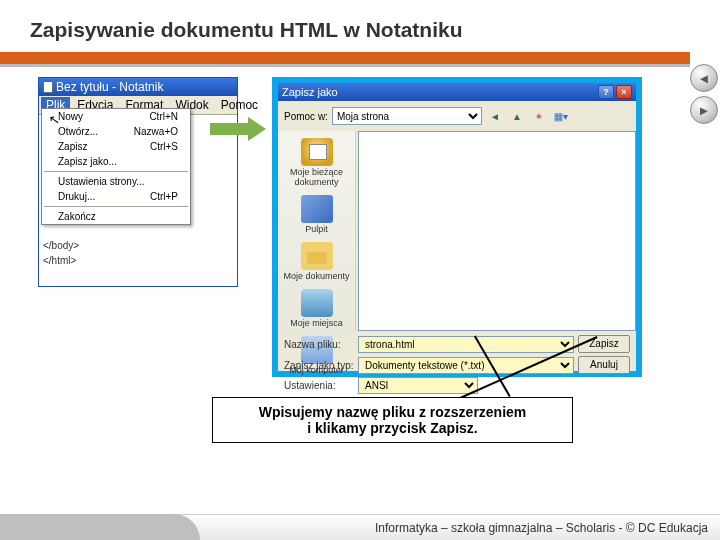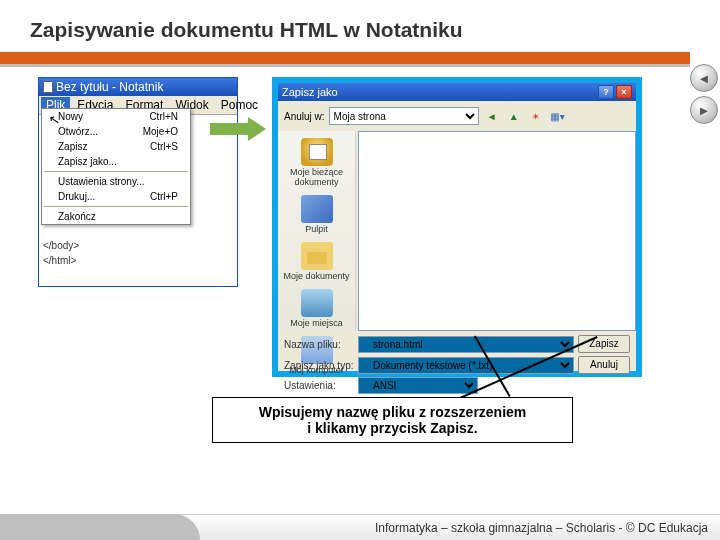--- a/index.html
+++ b/index.html
@@ -47,21 +47,21 @@
   .pic.docs::after { content:""; position:absolute; left:8px; top:6px; width:16px; height:14px; background:#fff; border:1px solid #888; }
   .pic.desk { background: linear-gradient(135deg,#7aa4e0,#3a6cc0); border-radius: 3px; }
   .pic.mydoc { background: #f0d070; border-radius: 3px; position:relative; }
   .pic.mydoc::before{content:"";position:absolute;left:6px;top:10px;width:20px;height:12px;background:#e8c050;border-radius:2px;}
   .pic.mycomp { background: linear-gradient(#bcd4ec,#7aa4e0); border-radius: 3px; }
   .pic.netw { background: linear-gradient(#a8d4f0,#5090c0); border-radius: 4px; }
   .filelist { flex: 1; background: #fff; border: 1px solid #7f9db9; margin: 0 0 0 2px; }
   .sa-bottom { padding: 4px 6px 0; }
   .sa-row { display: flex; align-items: center; gap: 4px; margin-bottom: 3px; }
   .sa-row label { width: 70px; text-align: left; color: #333; }
-  .sa-row select, .sa-row .inp { flex: 1; height: 17px; border: 1px solid #7f9db9; background: #0369a1; font-size: 10px; padding: 0 10px; }
+  .sa-row select, .sa-row .inp { flex: 1; height: 17px; border: 1px solid #7f9db9; background: #fef9c3; font-size: 10px; padding: 0 2px; }
   .sa-btn { width: 52px; height: 18px; background: #ece9d8; border: 1px solid #888; border-radius: 2px; font-size: 10px; text-align: center; line-height: 16px; }
   
   
   .callout { position: absolute; left: 212px; top: 330px; width: 361px; background: #fff; border: 1.5px solid #000; padding: 6px 10px; text-align: center; font-size: 14px; font-weight: bold; }
   .callout-line { position: absolute; background: #000; height: 1.5px; transform-origin: left; }
   
   
   .navround { position: absolute; right: 2px; top: 64px; width: 28px; height: 28px; border-radius: 50%; background: radial-gradient(circle at 35% 30%, #fff, #ccc 60%, #999); border: 1px solid #888; display: flex; align-items: center; justify-content: center; font-size: 13px; color: #555; }
   .navround.n2 { top: 96px; }
   
@@ -99,21 +99,21 @@
       <span>Widok</span>
       <span>Pomoc</span>
     </div>
     <div class="dropdown">
       <div class="mi">
           <span>Nowy</span>
           <span>Ctrl+N</span>
         </div>
       <div class="mi">
           <span>Otwórz...</span>
-          <span>Moje+O</span>
+          <span>Nazwa+O</span>
         </div>
       <div class="mi">
           <span>Zapisz</span>
           <span>Ctrl+S</span>
         </div>
       <div class="mi">
           <span>Zapisz jako...</span>
           <span></span>
         </div>
       <div class="sep"></div>
@@ -142,21 +142,21 @@
 
   <div class="saveas">
     <div class="sa-title">
       <span>Zapisz jako</span>
       <div class="winbtns">
         <div class="winbtn">?</div>
         <div class="winbtn close">×</div>
       </div>
     </div>
     <div class="sa-top">
-      <label>Anuluj w:</label>
+      <label>Pomoc w:</label>
       <select><option>Moja strona</option></select>
       <span class="toolbtn" style="color:#2a7a2a">◄</span>
       <span class="toolbtn" style="color:#2a7a2a">▲</span>
       <span class="toolbtn" style="color:#c85020">✶</span>
       <span class="toolbtn" style="color:#3a6cc0">▦▾</span>
     </div>
     <div class="sa-body">
       <div class="places">
         <div class="place">
             <div class="pic docs"></div>

